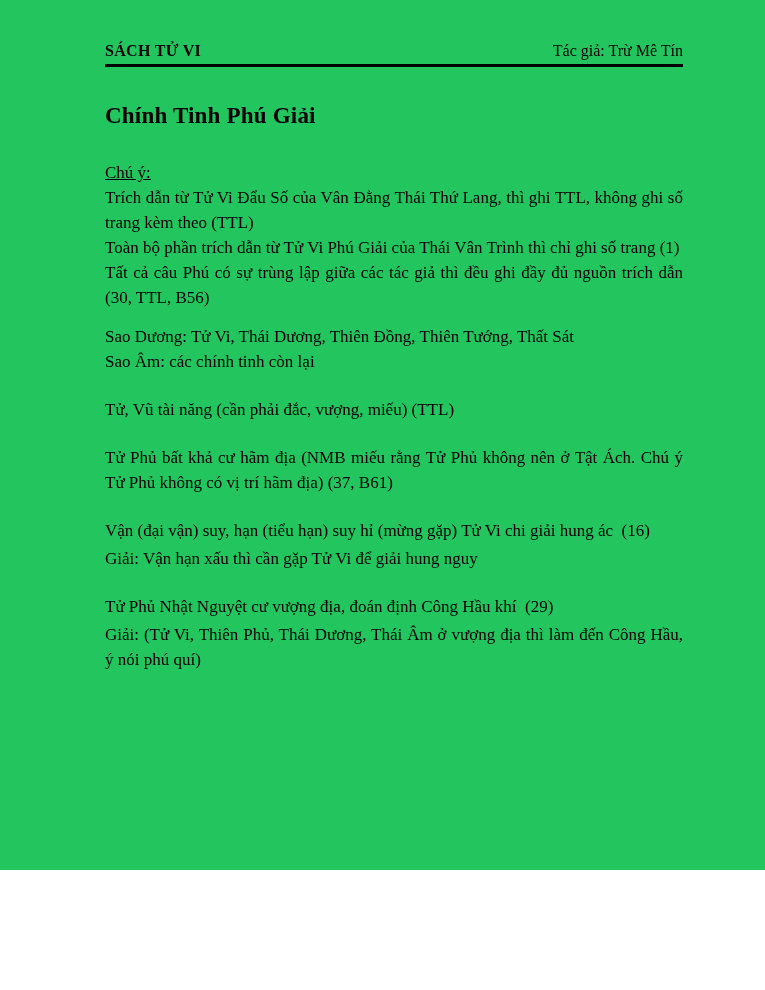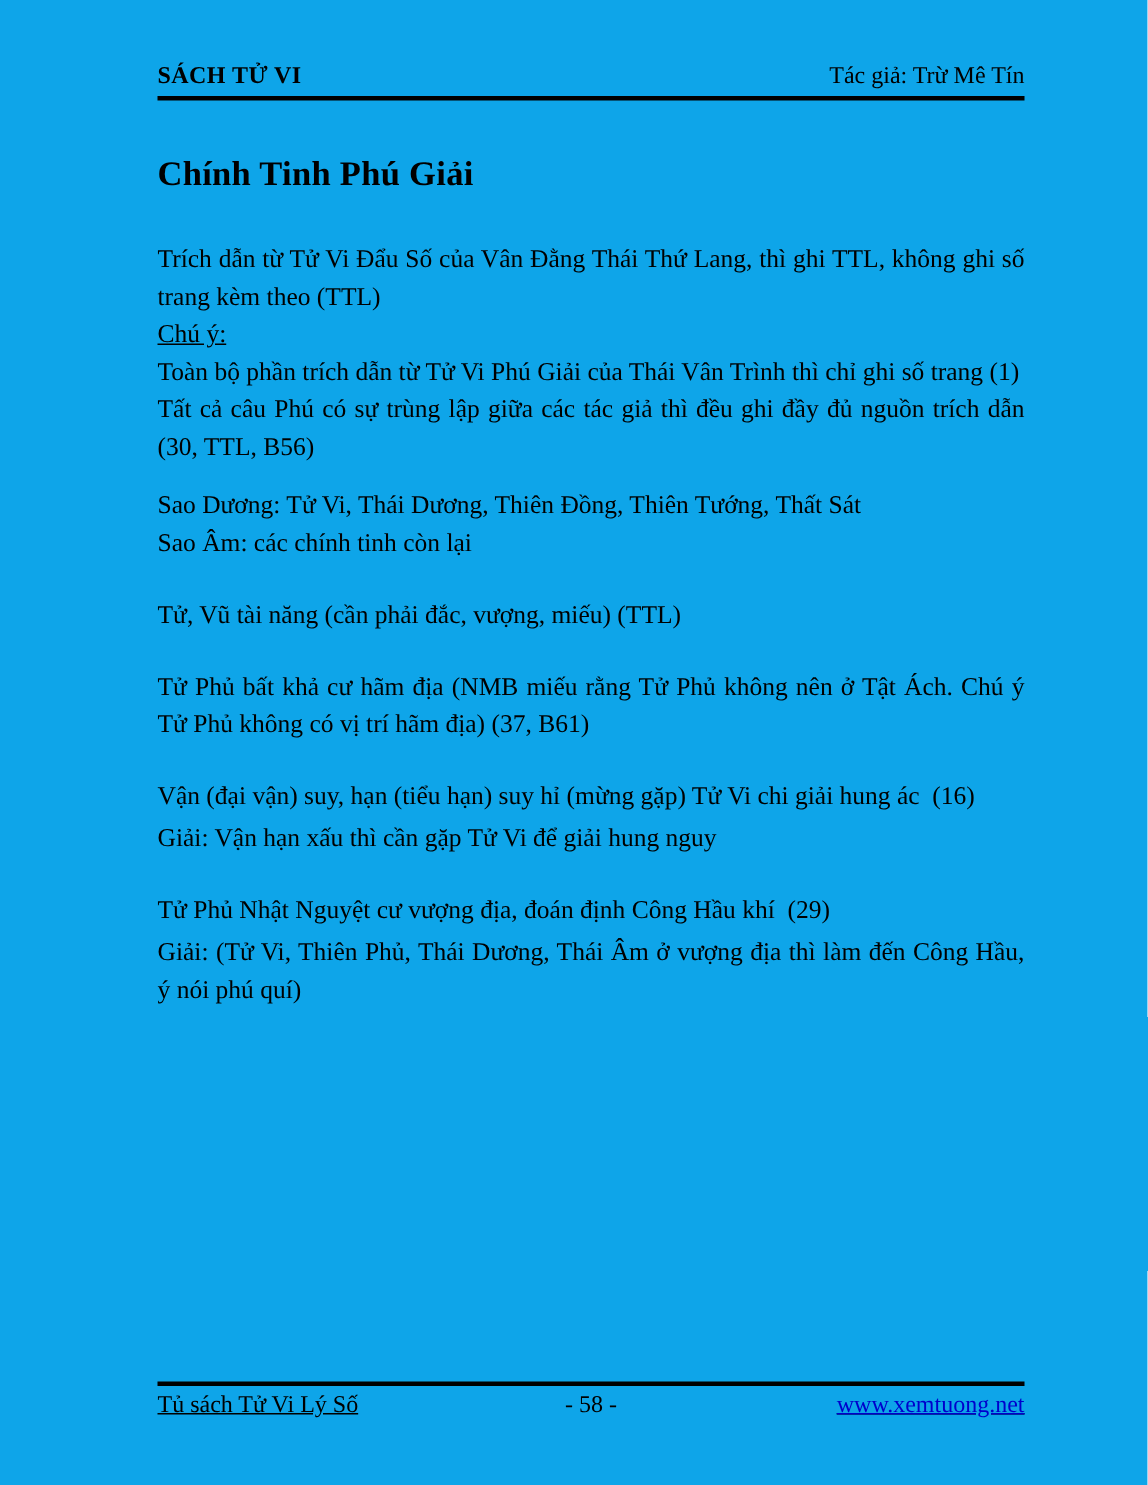--- a/index.html
+++ b/index.html
@@ -3,22 +3,22 @@
 <meta charset="utf-8">
 <style>
   html, body {
     margin: 0;
     padding: 0;
     background: #ffffff;
   }
   .page {
     position: relative;
     width: 765px;
-    height: 990px;
-    background: #0ea5e9;
+    height: 870px;
+    background: #22c55e;
     color: #000000;
     font-family: "Liberation Serif", "DejaVu Serif", serif;
     overflow: hidden;
     box-sizing: border-box;
   }
   .content {
     margin: 0 82px 0 105px;
   }
   .doc-header {
     display: flex;
@@ -96,22 +96,22 @@
     <div class="doc-header">
       <span class="book">SÁCH TỬ VI</span>
       <span class="author">Tác giả: Trừ Mê Tín</span>
     </div>
 
     <div class="doc-title">Chính Tinh Phú Giải</div>
 
     <div class="doc-body">
 
       <div class="sec">
+        <p class="para"><span class="u">Chú ý:</span></p>
         <p class="para justify">Trích dẫn từ Tử Vi Đẩu Số của Vân Đằng Thái Thứ Lang, thì ghi TTL, không ghi số trang kèm theo (TTL)</p>
-        <p class="para"><span class="u">Chú ý:</span></p>
         <p class="para justify">Toàn bộ phần trích dẫn từ Tử Vi Phú Giải của Thái Vân Trình thì chỉ ghi số trang (1)</p>
         <p class="para justify">Tất cả câu Phú có sự trùng lập giữa các tác giả thì đều ghi đầy đủ nguồn trích dẫn (30, TTL, B56)</p>
       </div>
 
       <div class="sec gap-sm">
         <p class="para">Sao Dương: Tử Vi, Thái Dương, Thiên Đồng, Thiên Tướng, Thất Sát</p>
         <p class="para">Sao Âm: các chính tinh còn lại</p>
       </div>
 
 

